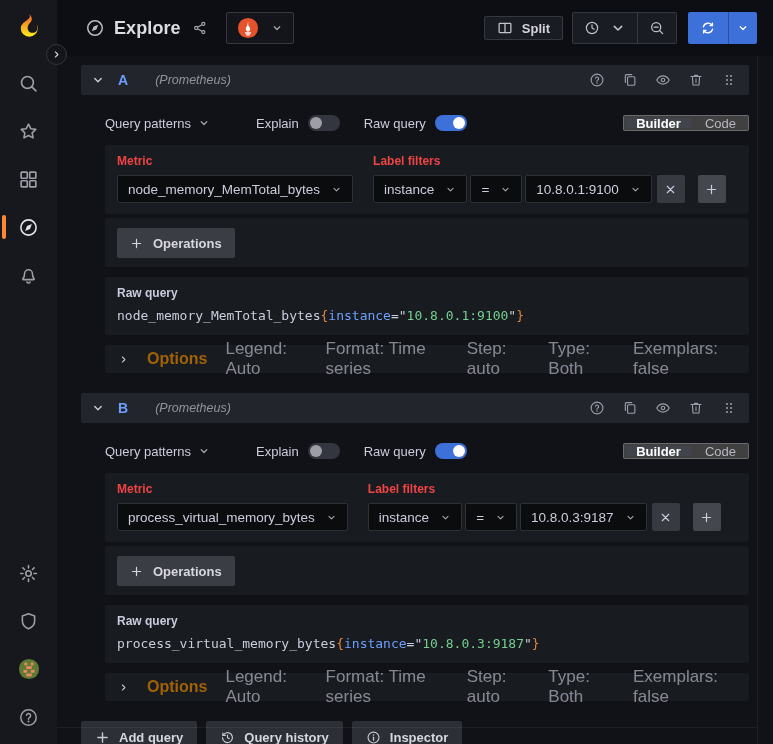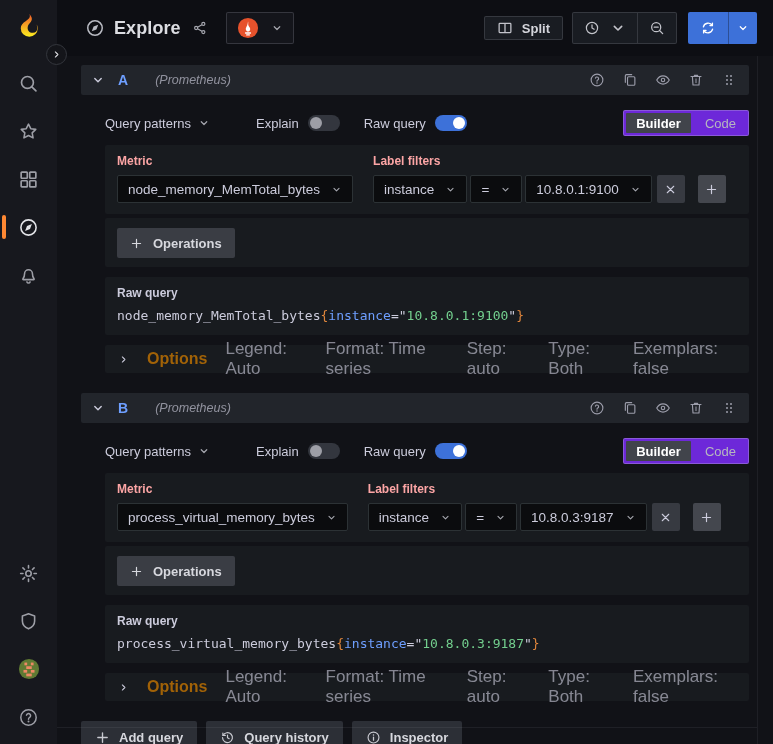--- a/index.html
+++ b/index.html
@@ -99,32 +99,32 @@
     width:32px; height:16px; border-radius:9px; margin-left:9px; position:relative;
     background:#33363e; cursor:pointer; flex-shrink:0;
   }
   .toggle::after {
     content:""; position:absolute; top:2px; left:2px; width:12px; height:12px;
     border-radius:50%; background:#9d9ea6;
   }
   .toggle.on { background:#3d71d9; }
   .toggle.on::after { left:auto; right:2px; background:#fff; }
   .mode-group {
-    margin-left:auto; height:26px; border:1px solid rgba(204,204,220,.30); border-radius:2px;
-    display:flex; align-items:stretch; background:#6d28d9;justify-content:space-between;
+    margin-left:auto; height:16px; border:1px solid rgba(204,204,220,.30); border-radius:2px;
+    display:flex; align-items:stretch; background:#404040;justify-content:space-between;
   }
   .mode-opt {
     display:flex; align-items:center; padding:0 10px; margin:2px; border-radius:1px;
     font-size:13px; color:#b6b7bf; cursor:pointer;
   }
   .mode-opt.selected { background:#41444b; color:#fff; font-weight:700; }
 
   .panel { background:#181b1f; border-radius:2px; }
   .panel.fields { padding:9px 12px 11px; display:flex; gap:20px; margin-bottom:4px; }
-  .flabel { display:block; font-size:12px; font-weight:700; color:#fca5a5; margin-bottom:7px; }
+  .flabel { display:block; font-size:12px; font-weight:700; color:#ef4444; margin-bottom:7px; }
   .controls { display:flex; align-items:center; }
   .select {
     height:28px; background:#0b0c0e; border:1px solid #2c3235; border-radius:2px;
     display:flex; align-items:center; gap:11px; padding:0 10px; font-size:13.5px;
     color:#ccccdc; cursor:pointer; white-space:nowrap;
   }
   .select svg { width:11px; height:11px; color:#a6a7af; }
   .controls .select + .select { margin-left:3px; }
   .sqbtn {
     width:28px; height:28px; border-radius:2px; display:flex; align-items:center;

